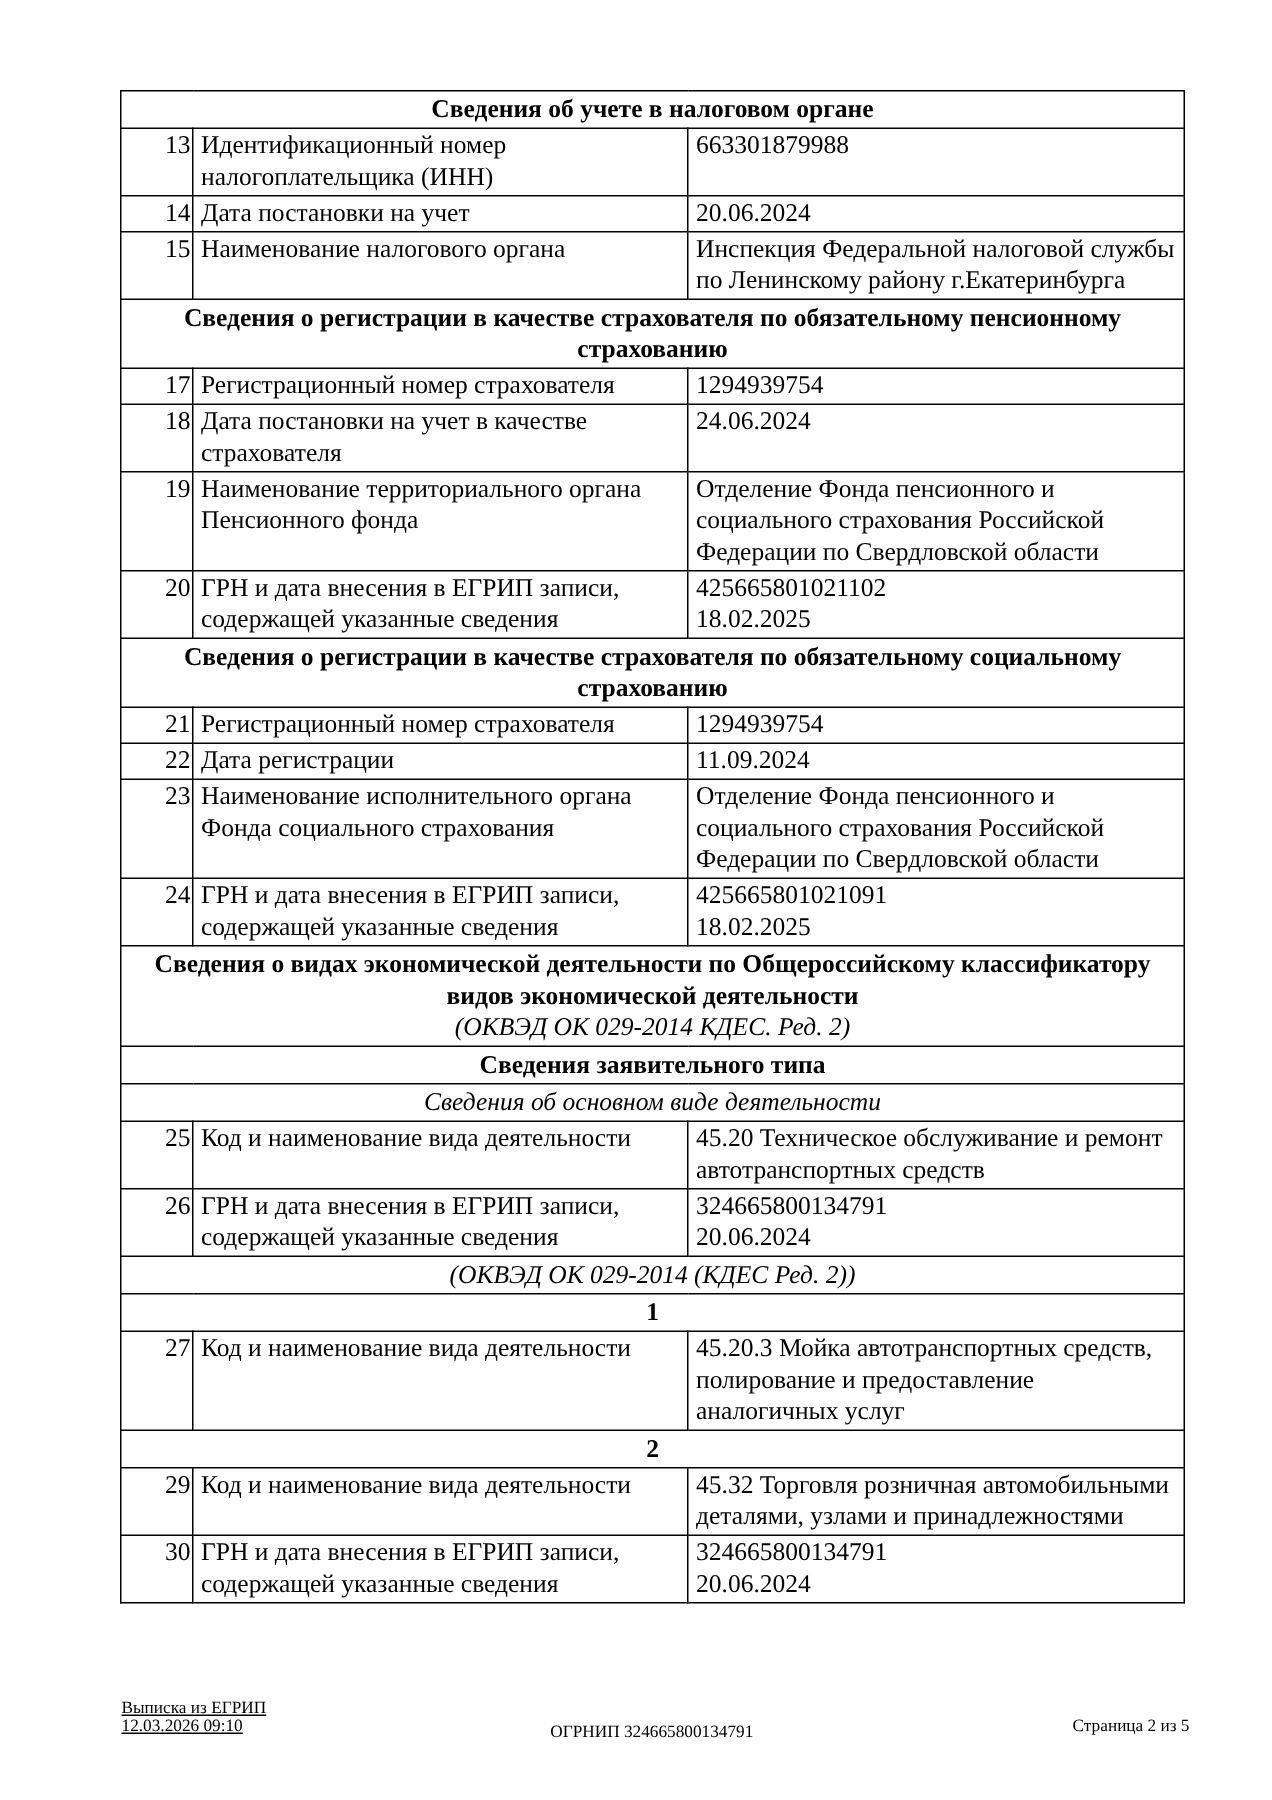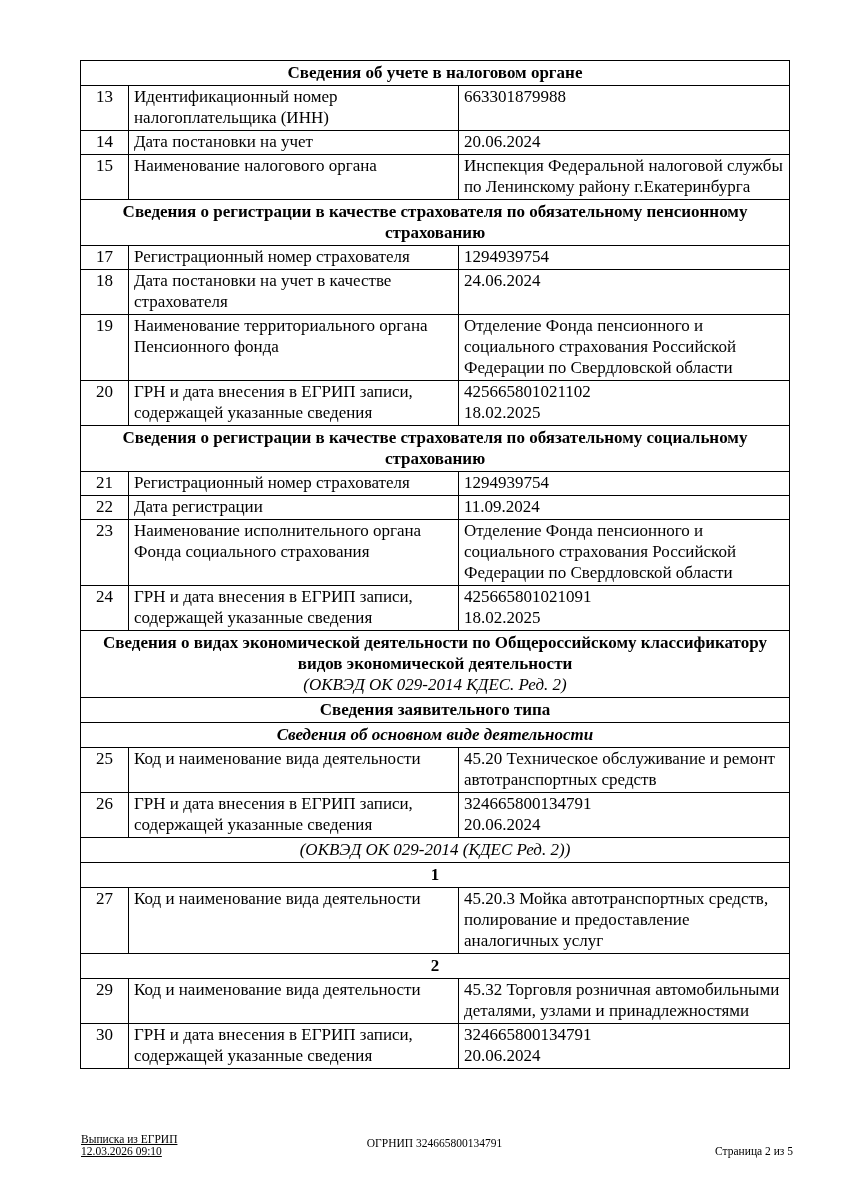--- a/index.html
+++ b/index.html
@@ -28,31 +28,31 @@
   .doc-table col.c-label { width: 330px; }
   .doc-table col.c-value { width: 331px; }
   .doc-table td {
     border: 1px solid #000000;
     vertical-align: top;
     padding: 0 4px 2px 5px;
     white-space: pre-line;
     overflow: hidden;
   }
   .doc-table td.num {
-    text-align: center;
+    text-align: right;
     padding: 0 1px 2px;
   }
   .doc-table td.section {
     text-align: center;
     padding: 1px 8px 2px;
     white-space: normal;
   }
   .seg { white-space: pre-line; }
   .seg.b  { font-weight: bold; }
-  .seg.bi { font-weight: bold; font-style: italic; text-align: center; }
+  .seg.bi { font-weight: normal; font-style: italic; text-align: center; }
   .seg.i  { font-style: italic; }
   .footer {
     position: absolute;
     left: 0;
     top: 1134px;
     width: 100%;
     font-size: 11.5px;
     line-height: 11px;
     color: #000000;
   }
@@ -60,21 +60,21 @@
     position: absolute;
     left: 81px;
     top: 0;
   }
   .footer-left .line { margin-bottom: 1px; text-decoration: underline; }
   .footer-center {
     position: absolute;
     left: 80px;
     width: 709px;
     text-align: center;
-    top: 4px;
+    top: 16px;
   }
   .footer-right {
     position: absolute;
     right: 55px;
     top: 12px;
   }
 </style>
 </head>
 <body>
 

